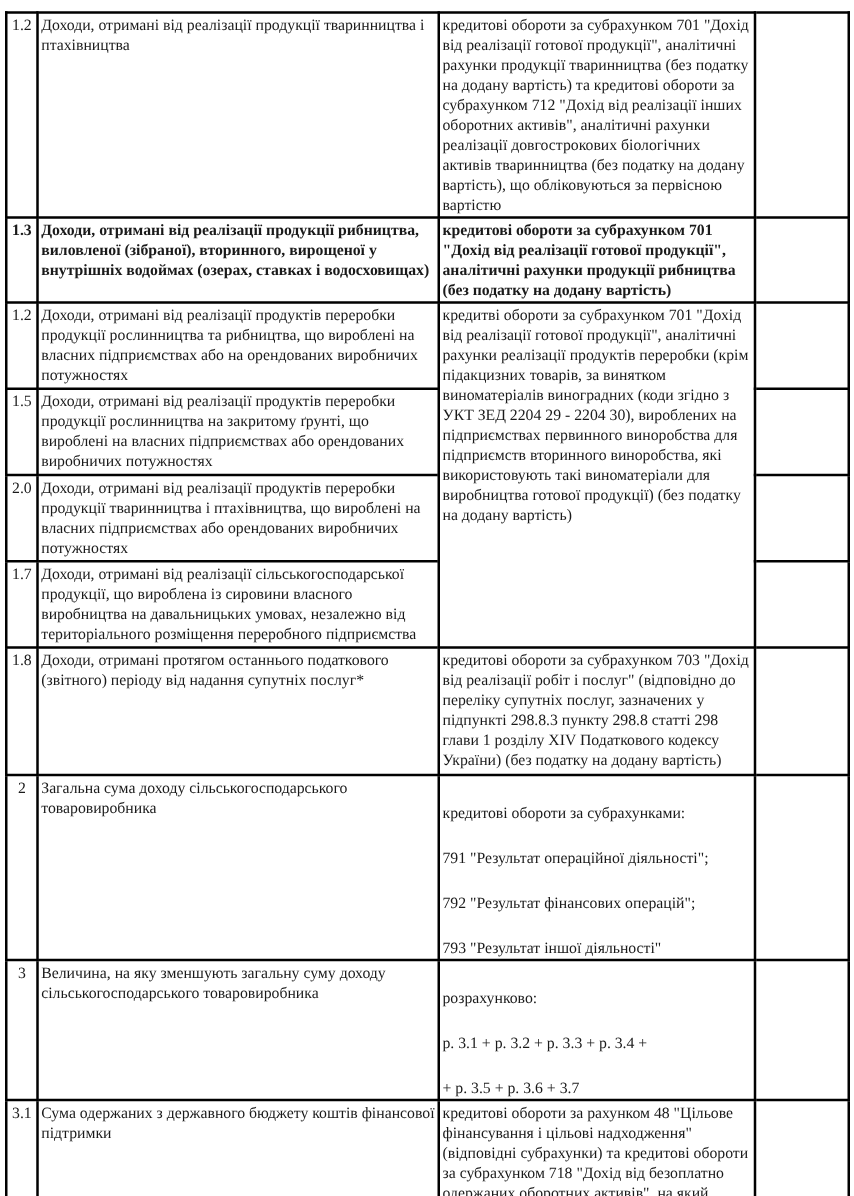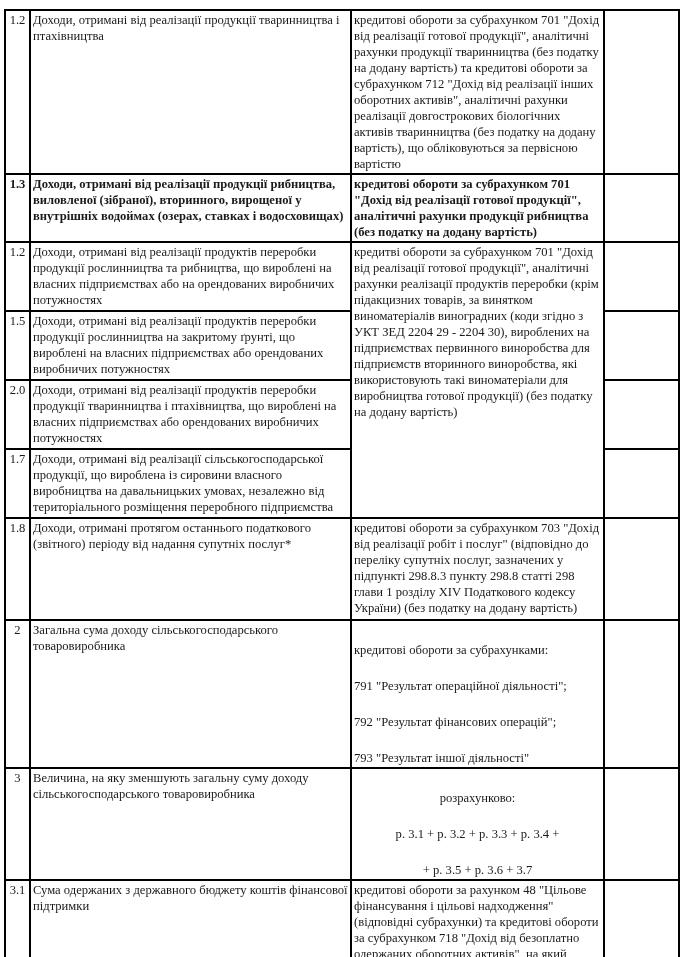--- a/index.html
+++ b/index.html
@@ -33,21 +33,21 @@
     }
     col.c-num { width: 25px; }
     col.c-desc { width: 321px; }
     col.c-acc { width: 253px; }
     col.c-val { width: 75px; }
     td.num {
       text-align: center;
       padding-left: 0;
       padding-right: 0;
     }
-    td.acc.center { text-align: center; }
+    td.acc.center { }
     .line { display: block; margin-top: 20px; }
     sup { font-size: 8px; line-height: 0; vertical-align: super; }
     tr.r12 td { height: 160px; }
     tr.r13 td { height: 64px; font-weight: bold; }
     tr.r14 td.row14 { height: 65px; }
     tr.r15 td { height: 65px; }
     tr.r16 td { height: 65px; }
     tr.r17 td { height: 65px; }
     tr.r18 td { height: 98px; }
     tr.r2 td { height: 64px; }

